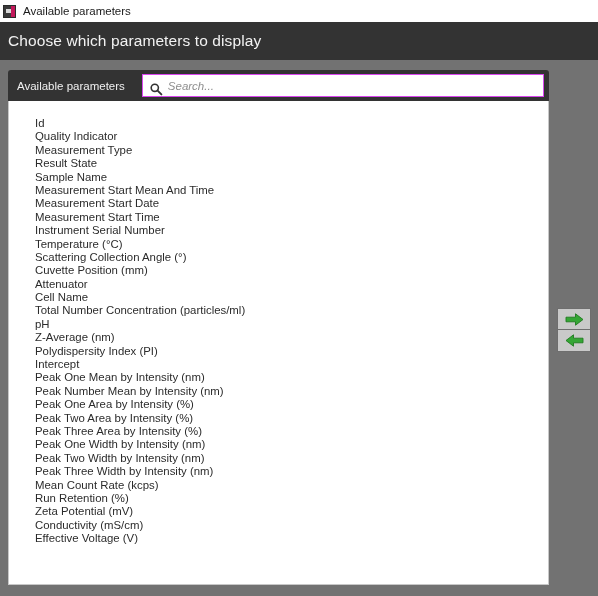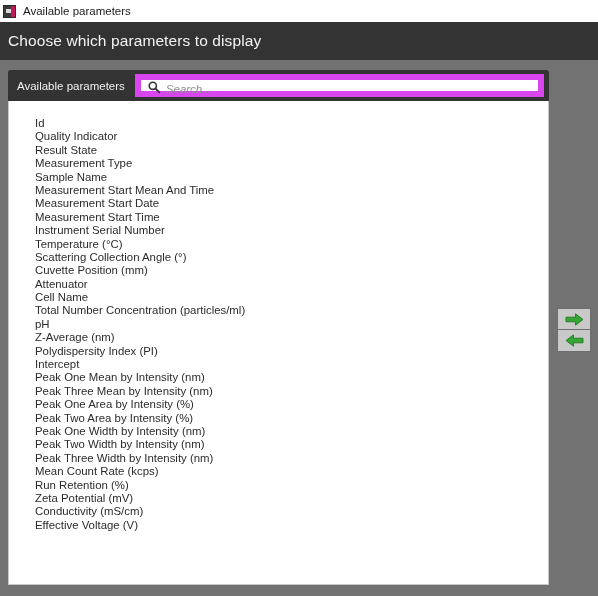--- a/index.html
+++ b/index.html
@@ -114,26 +114,26 @@
     padding: 0 9px 0 9px;
     color: #f0f0f0;
     font-size: 11.5px;
     white-space: nowrap;
     flex: 0 0 auto;
   }
   .search-wrap {
     position: relative;
     flex: 1 1 auto;
     height: 23px;
-    margin: 0 5px 0 1px;
-    background: #ffffff;
-    border: 6px solid #d946ef;
-    box-sizing: border-box;
-    display: flex;
-    align-items: flex-start;
+    margin: 0 5px 0 8px;
+    background: #ffffff;
+    border: 1px solid #d946ef;
+    box-sizing: border-box;
+    display: flex;
+    align-items: flex-end;
   }
   .search-icon {
     width: 14px; height: 14px;
     margin-left: 6px;
     margin-right: 5px;
     flex: 0 0 auto;
     display: block;
   }
   .search-input {
     border: none;
@@ -231,41 +231,42 @@
             <line x1="8.6" y1="8.6" x2="12.4" y2="12.4" stroke="#333333" stroke-width="1.9" stroke-linecap="round"></line>
           </svg>
           <input class="search-input" type="text" placeholder="Search..." value="" style="">
         </div>
       </div>
 
       <div class="list-panel">
         <div class="list-inner">
             <div class="list-item"><span>Id</span></div>
             <div class="list-item"><span>Quality Indicator</span></div>
+            <div class="list-item"><span>Measurement Type</span></div>
             <div class="list-item"><span>Result State</span></div>
-            <div class="list-item"><span>Measurement Type</span></div>
             <div class="list-item"><span>Sample Name</span></div>
             <div class="list-item"><span>Measurement Start Mean And Time</span></div>
             <div class="list-item"><span>Measurement Start Date</span></div>
             <div class="list-item"><span>Measurement Start Time</span></div>
             <div class="list-item"><span>Instrument Serial Number</span></div>
             <div class="list-item"><span>Temperature (°C)</span></div>
             <div class="list-item"><span>Scattering Collection Angle (°)</span></div>
             <div class="list-item"><span>Cuvette Position (mm)</span></div>
             <div class="list-item"><span>Attenuator</span></div>
             <div class="list-item"><span>Cell Name</span></div>
             <div class="list-item"><span>Total Number Concentration (particles/ml)</span></div>
             <div class="list-item"><span>pH</span></div>
             <div class="list-item"><span>Z-Average (nm)</span></div>
             <div class="list-item"><span>Polydispersity Index (PI)</span></div>
             <div class="list-item"><span>Intercept</span></div>
             <div class="list-item"><span>Peak One Mean by Intensity (nm)</span></div>
-            <div class="list-item"><span>Peak Three Mean by Intensity (nm)</span></div>
+            <div class="list-item"><span>Peak Number Mean by Intensity (nm)</span></div>
             <div class="list-item"><span>Peak One Area by Intensity (%)</span></div>
             <div class="list-item"><span>Peak Two Area by Intensity (%)</span></div>
+            <div class="list-item"><span>Peak Three Area by Intensity (%)</span></div>
             <div class="list-item"><span>Peak One Width by Intensity (nm)</span></div>
             <div class="list-item"><span>Peak Two Width by Intensity (nm)</span></div>
             <div class="list-item"><span>Peak Three Width by Intensity (nm)</span></div>
             <div class="list-item"><span>Mean Count Rate (kcps)</span></div>
             <div class="list-item"><span>Run Retention (%)</span></div>
             <div class="list-item"><span>Zeta Potential (mV)</span></div>
             <div class="list-item"><span>Conductivity (mS/cm)</span></div>
             <div class="list-item"><span>Effective Voltage (V)</span></div>
           </div>
       </div>

